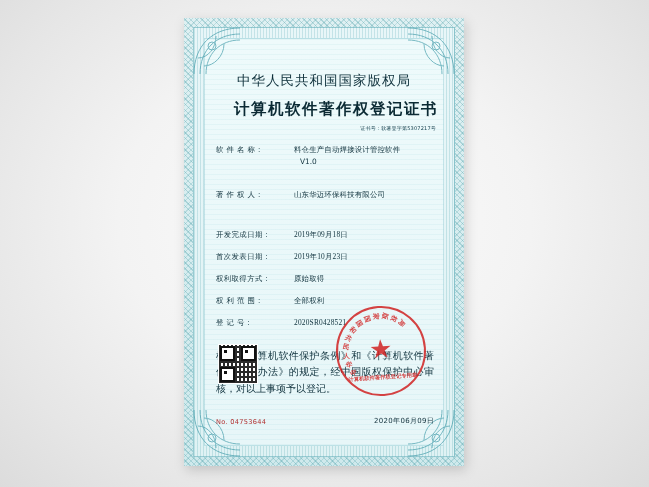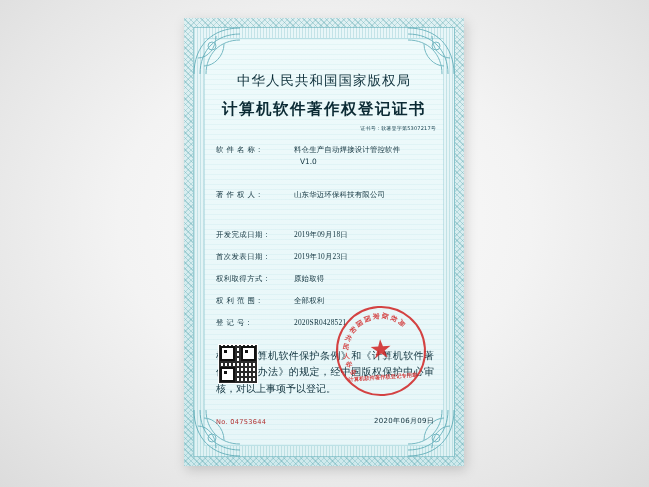--- a/index.html
+++ b/index.html
@@ -95,21 +95,21 @@
   }
   .title-main {
     text-align: center;
     font-size: 13.5px;
     letter-spacing: 1px;
     color: #0d2f3a;
     margin-top: 28px;
     font-family: "DejaVu Sans", "Liberation Sans", sans-serif;
   }
   .title-sub {
-    text-align: center;
+    text-align: right;
     font-size: 15.5px;
     font-weight: bold;
     letter-spacing: 1.5px;
     color: #0b2a34;
     margin-top: 9px;
   }
   .title-no {
     text-align: right;
     font-size: 5px;
     color: #17424f;

